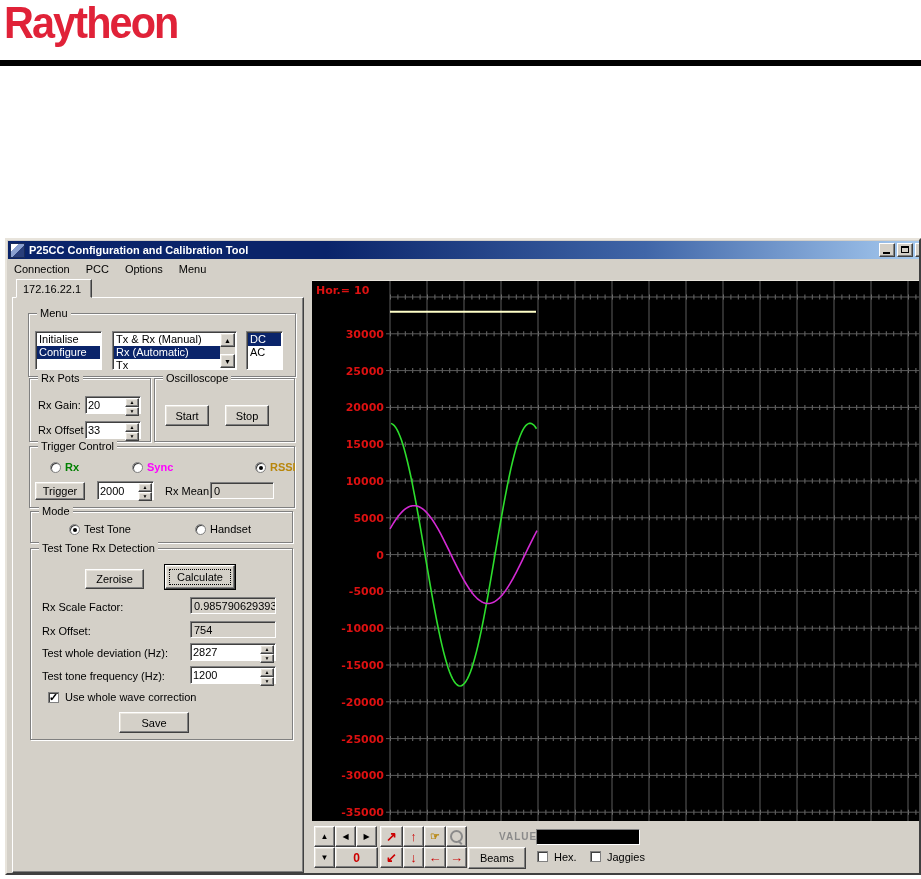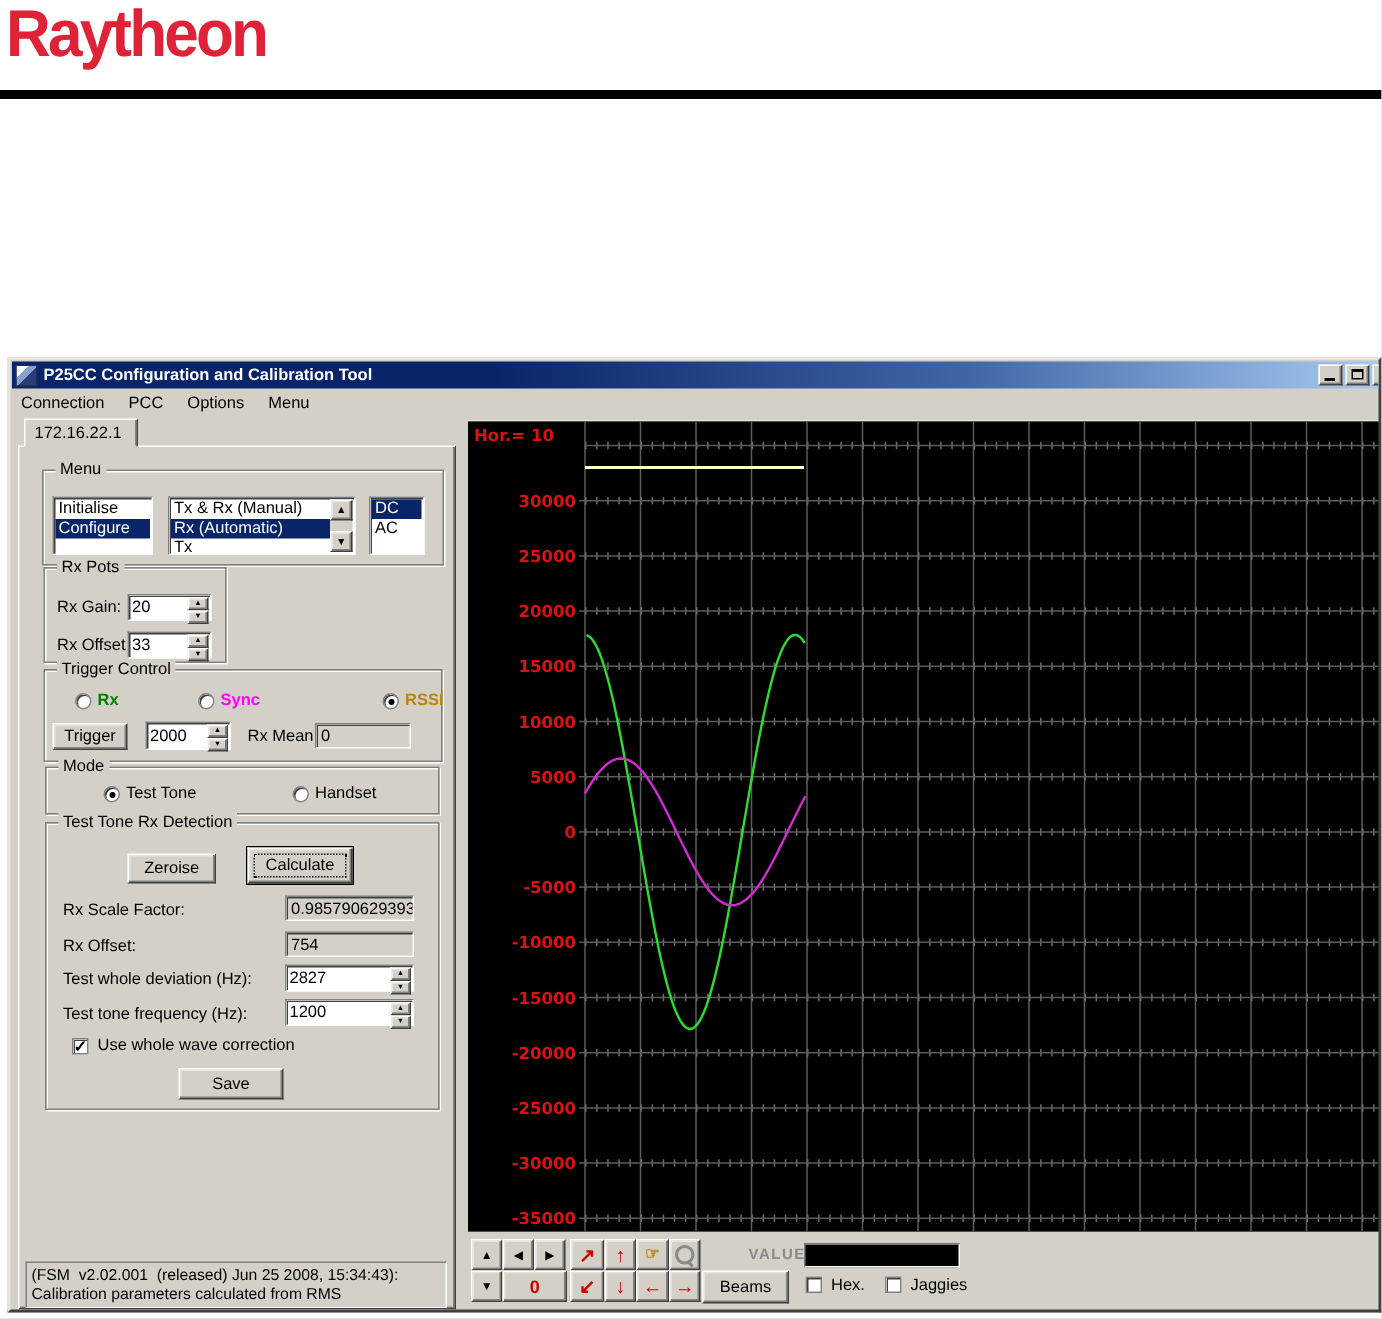--- a/index.html
+++ b/index.html
@@ -152,20 +152,25 @@
       <span class="abs lbl" style="left:8px;top:45px">Rx Offset</span>
       <div class="abs sunken spin" style="left:55px;top:42px;width:56px;height:18px">
         <input value="33" style="">
         <span class="updown">
           <button class="ud raised">▲</button>
           <button class="ud raised">▼</button>
         </span>
       </div>
     </div>
 
+    <div class="abs groupbox" style="left:141px;top:80px;width:139px;height:62px">
+      <span class="legend">Oscilloscope</span>
+      <button class="abs raised btn" style="left:10px;top:26px;width:44px;height:21px">Start</button>
+      <button class="abs raised btn" style="left:70px;top:26px;width:44px;height:21px">Stop</button>
+    </div>
 
     <div class="abs groupbox" style="left:16px;top:148px;width:264px;height:60px">
       <span class="legend">Trigger Control</span>
       <span class="abs radio" style="left:20px;top:15px"></span>
       <span class="abs lbl" style="left:35px;top:14px;font-weight:bold;color:#008000">Rx</span>
       <span class="abs radio" style="left:102px;top:15px"></span>
       <span class="abs lbl" style="left:117px;top:14px;font-weight:bold;color:#ff00ff">Sync</span>
       <span class="abs radio sel" style="left:225px;top:15px"></span>
       <span class="abs lbl" style="left:240px;top:14px;font-weight:bold;color:#b8860b">RSSI</span>
       <button class="abs raised btn" style="left:5px;top:35px;width:50px;height:18px">Trigger</button>
@@ -216,22 +221,20 @@
           <button class="ud raised">▼</button>
         </span>
       </div>
 
       <span class="abs cb checked" style="left:17px;top:143px"></span>
       <span class="abs lbl" style="left:34px;top:142px">Use whole wave correction</span>
 
       <button class="abs raised btn" style="left:88px;top:163px;width:70px;height:21px">Save</button>
     </div>
 
-    <div class="abs status" style="left:4px;top:543px;width:281px;height:31px"><span>(FSM  v2.02.001  (released) Jun 25 2008, 15:34:43):</span>
-<span>Calibration parameters calculated from RMS</span></div>
   </div>
 
   <div class="abs scope">
     <svg id="scope-svg" width="611" height="540" viewBox="0 0 611 540">
         <rect x="0" y="0" width="611" height="540" fill="#000000"></rect>
         <line x1="78" y1="0" x2="78" y2="540" stroke="#5c5c5c" stroke-width="1"></line>
         <line x1="115" y1="0" x2="115" y2="540" stroke="#5c5c5c" stroke-width="1"></line>
         <line x1="152" y1="0" x2="152" y2="540" stroke="#5c5c5c" stroke-width="1"></line>
         <line x1="189" y1="0" x2="189" y2="540" stroke="#5c5c5c" stroke-width="1"></line>
         <line x1="226" y1="0" x2="226" y2="540" stroke="#5c5c5c" stroke-width="1"></line>

